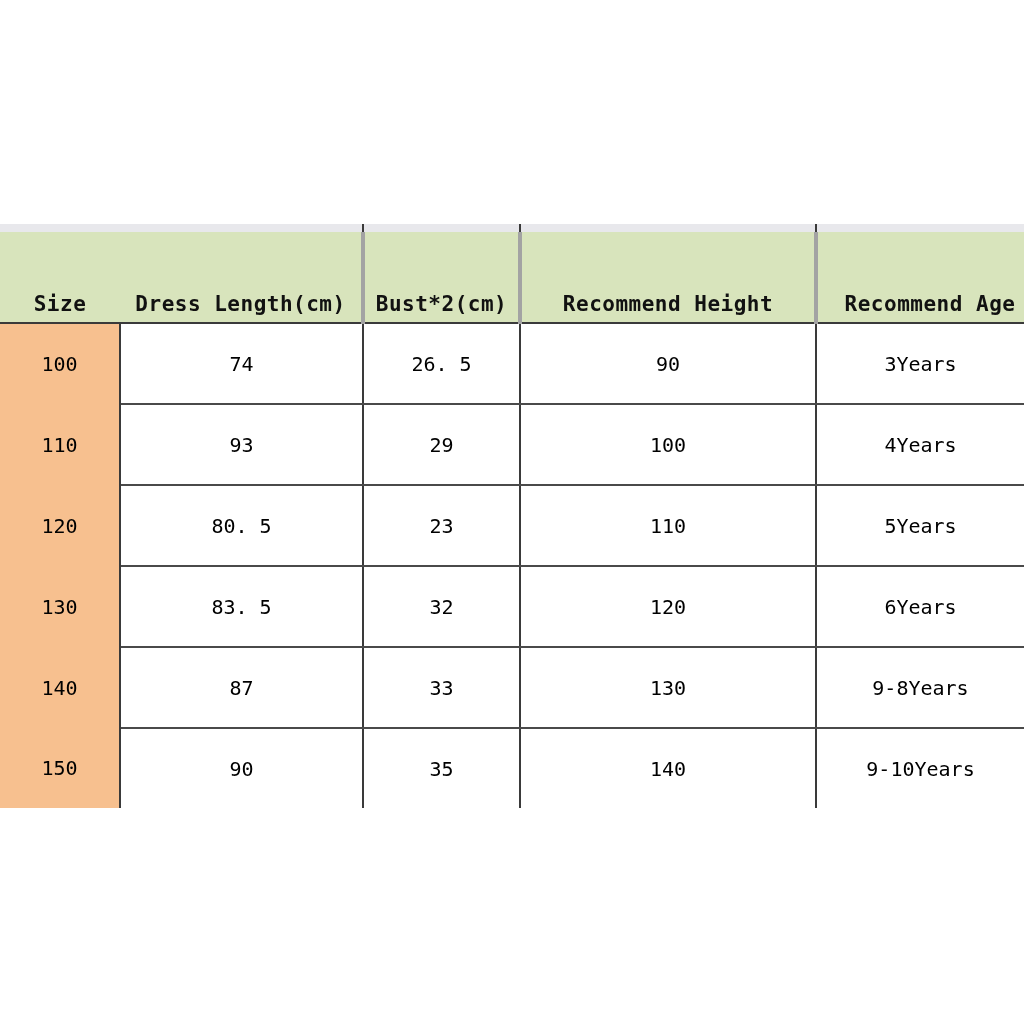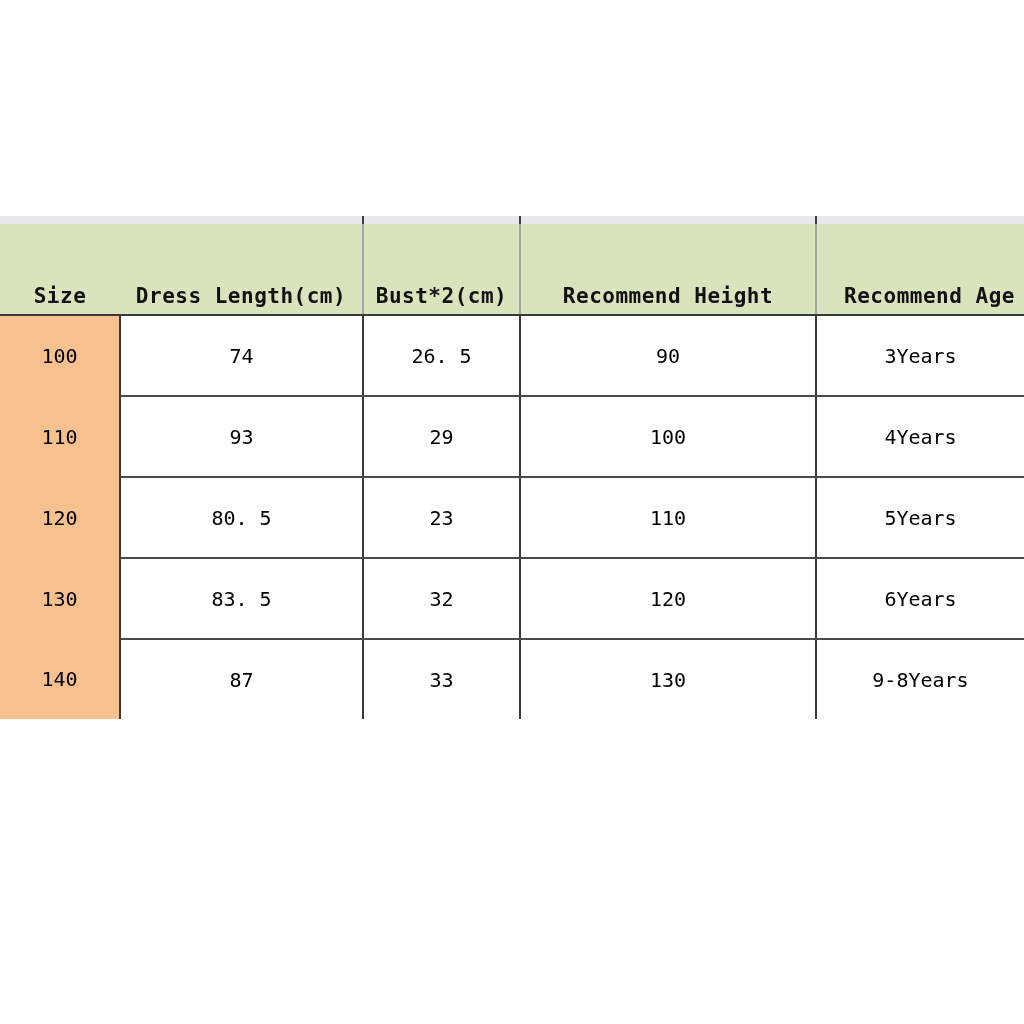--- a/index.html
+++ b/index.html
@@ -11,21 +11,21 @@
     height: 1024px;
     background: #ffffff;
     font-family: "DejaVu Sans Mono", "Liberation Mono", monospace;
     overflow: hidden;
     position: relative;
   }
 
   #table-wrap {
     position: absolute;
     left: 0;
-    top: 216px;
+    top: 224px;
     width: 1024px;
     overflow: hidden;
   }
 
   table.size-chart {
     border-collapse: collapse;
     table-layout: fixed;
     width: 1024px;
     margin: 0;
     padding: 0;
@@ -51,21 +51,21 @@
   tr.header-row th {
     background: #d8e4bc;
     color: #111111;
     font-weight: bold;
     font-size: 21px;
     letter-spacing: 0.5px;
     height: 84px;
     vertical-align: bottom;
     text-align: center;
     padding: 0 0 6px 0;
-    border-right: 2px solid #a3a3a3;
+    border-right: 4px solid #a3a3a3;
     border-bottom: 2px solid #3a3a3a;
     white-space: nowrap;
     overflow: visible;
   }
   tr.header-row th:last-child { border-right: none; padding-left: 18px; }
   tr.header-row th.th-size { border-right: none; }
 
   tbody td {
     height: 79px;
     text-align: center;
@@ -147,15 +147,22 @@
         <td>120</td>
         <td>6Years</td>
       </tr>
       <tr>
         <td class="size-cell">140</td>
         <td>87</td>
         <td>33</td>
         <td>130</td>
         <td>9-8Years</td>
       </tr>
+      <tr>
+        <td class="size-cell">150</td>
+        <td>90</td>
+        <td>35</td>
+        <td>140</td>
+        <td>9-10Years</td>
+      </tr>
     </tbody>
   </table>
 </div>
 
 </body></html>

